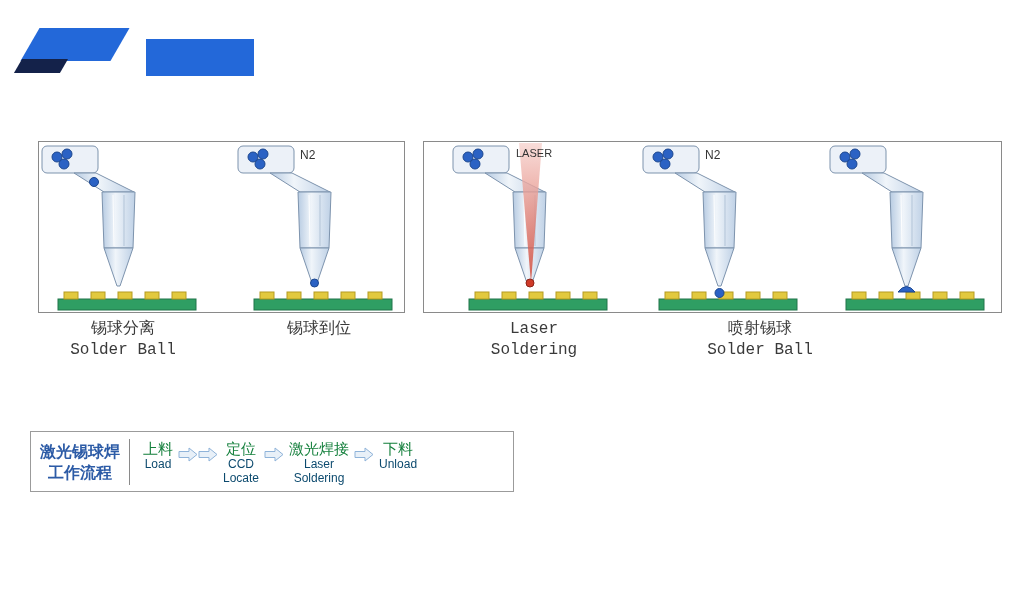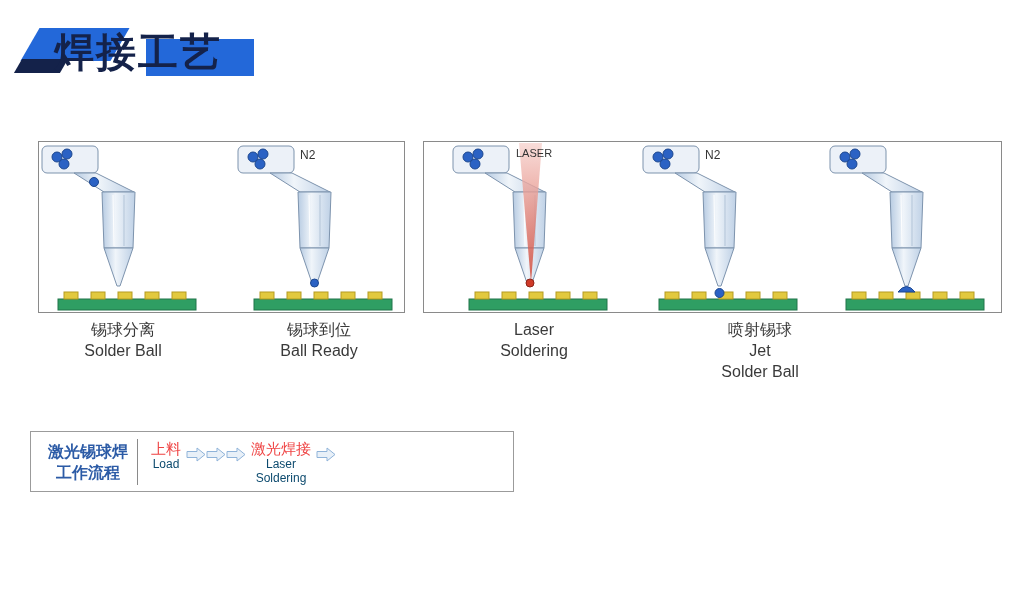--- a/index.html
+++ b/index.html
@@ -27,31 +27,31 @@
   
   .reservoir { fill:#ecf1f8; stroke:#7d93ad; }
   .ball      { fill:#2b62c4; stroke:#1c478f; }
   .hl  { stroke:#ffffff; stroke-opacity:0.9; }
   .hl2 { stroke:#a9bcd2; stroke-opacity:0.8; }
   .board { fill:#2f9e63; stroke:#20754a; }
   .pad   { fill:#e2c93e; stroke:#b59c22; }
   .svg-label { font-size:12px; fill:#333333; font-family:"Liberation Sans","DejaVu Sans",sans-serif; }
 
   
-  .caption { position:absolute; top:319px; width:160px; text-align:center; color:#3a3a3a; z-index:2; }
+  .caption { position:absolute; top:319px; width:160px; text-align:center; color:#3a3a3a; z-index:2;font-family:Liberation Mono, monospace; }
   .caption div { font-size:16px; line-height:21px; }
 
   
   #flow-bar { position:absolute; left:30px; top:431px; width:484px; height:61px;
-              border:1px solid #9b9b9b; background:#ffffff; display:flex; align-items:stretch;padding-left:8px; }
+              border:1px solid #9b9b9b; background:#ffffff; display:flex; align-items:stretch; }
   .flow-title { flex:0 0 98px; text-align:center; color:#2c5ba6; font-weight:bold;
                 font-size:16px; line-height:21px; padding-top:9px; }
   .flow-divider { flex:0 0 1px; background:#8a8a8a; height:46px; margin:7px 8px 0 0; }
   .flow-step { text-align:center; padding:8px 5px 0; }
-  .flow-step .cn { font-size:15px; color:#ef4444; line-height:17px; white-space:nowrap; }
+  .flow-step .cn { font-size:15px; color:#15803d; line-height:17px; white-space:nowrap; }
   .flow-step .en { font-size:12px; color:#0c4a6e; line-height:14px; white-space:nowrap; }
   .flow-arrow { flex:0 0 auto; padding-top:15px; }
 </style>
 </head>
 <body>
 
 <svg width="0" height="0" style="position:absolute" aria-hidden="true">
   <defs>
     <linearGradient id="nozzleGrad" x1="0" y1="0" x2="1" y2="0">
       <stop offset="0" stop-color="#b7cbe2"></stop>
@@ -62,21 +62,20 @@
       <stop offset="0" stop-color="#f7d4d0"></stop>
       <stop offset="1" stop-color="#cf3a28"></stop>
     </linearGradient>
   </defs>
 </svg>
 
 <div id="title-block">
   <div class="logo-blue"></div>
   <div class="logo-dark"></div>
   <div class="title-highlight"></div>
-  <h1 class="title-text">焊接工艺</h1>
 </div>
 
 <div class="panel" id="panel-1"></div>
 <div class="panel" id="panel-2"></div>
 
 <svg class="stage-svg" style="left:38px" viewBox="0 0 170 170">
   <g>
     <rect x="4" y="4" width="56" height="27" rx="5" class="reservoir"></rect>
     <circle cx="19" cy="15" r="5" class="ball"></circle>
       <circle cx="29" cy="12" r="5" class="ball"></circle>
@@ -203,29 +202,27 @@
   </g>
   <path d="M72,150 Q80.5,139 89,150 Z" class="ball"></path>
 </svg>
 
 <div class="caption" style="left:43px">
   <div>锡球分离</div>
   <div>Solder Ball</div>
 </div>
 <div class="caption" style="left:239px">
   <div>锡球到位</div>
-  <div>Ball Ready</div>
 </div>
 <div class="caption" style="left:454px">
   <div>Laser</div>
   <div>Soldering</div>
 </div>
 <div class="caption" style="left:680px">
   <div>喷射锡球</div>
-  <div>Jet</div>
   <div>Solder Ball</div>
 </div>
 <div class="caption" style="left:831px">
 </div>
 
 <div id="flow-bar">
   <div class="flow-title">
     <div>激光锡球焊</div>
     <div>工作流程</div>
   </div>
@@ -238,28 +235,37 @@
   <div class="flow-arrow">
     <svg width="20" height="15" viewBox="0 0 20 15">
         <polygon points="1,4.5 11,4.5 11,1 19,7.5 11,14 11,10.5 1,10.5" fill="#e8f0f8" stroke="#8fb3d9"></polygon>
       </svg>
   </div>
   <div class="flow-arrow">
     <svg width="20" height="15" viewBox="0 0 20 15">
         <polygon points="1,4.5 11,4.5 11,1 19,7.5 11,14 11,10.5 1,10.5" fill="#e8f0f8" stroke="#8fb3d9"></polygon>
       </svg>
   </div>
+  <div class="flow-step">
+    <div class="cn">定位</div>
+    <div class="en">CCD</div>
+    <div class="en">Locate</div>
+  </div>
   <div class="flow-arrow">
     <svg width="20" height="15" viewBox="0 0 20 15">
         <polygon points="1,4.5 11,4.5 11,1 19,7.5 11,14 11,10.5 1,10.5" fill="#e8f0f8" stroke="#8fb3d9"></polygon>
       </svg>
   </div>
   <div class="flow-step">
     <div class="cn">激光焊接</div>
     <div class="en">Laser</div>
     <div class="en">Soldering</div>
   </div>
   <div class="flow-arrow">
     <svg width="20" height="15" viewBox="0 0 20 15">
         <polygon points="1,4.5 11,4.5 11,1 19,7.5 11,14 11,10.5 1,10.5" fill="#e8f0f8" stroke="#8fb3d9"></polygon>
       </svg>
   </div>
+  <div class="flow-step">
+    <div class="cn">下料</div>
+    <div class="en">Unload</div>
+  </div>
 </div>
 
 </body></html>

